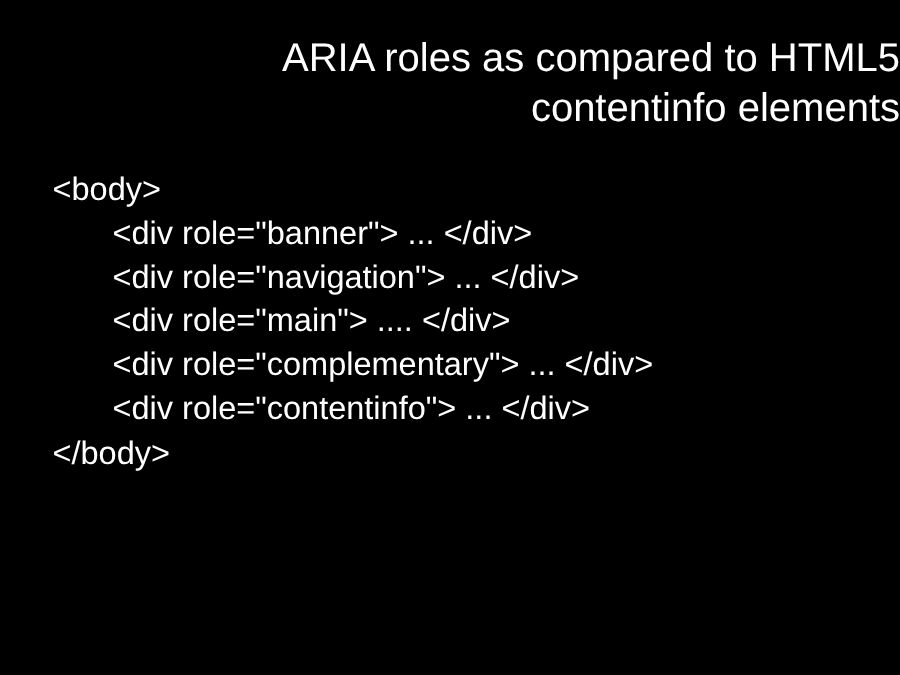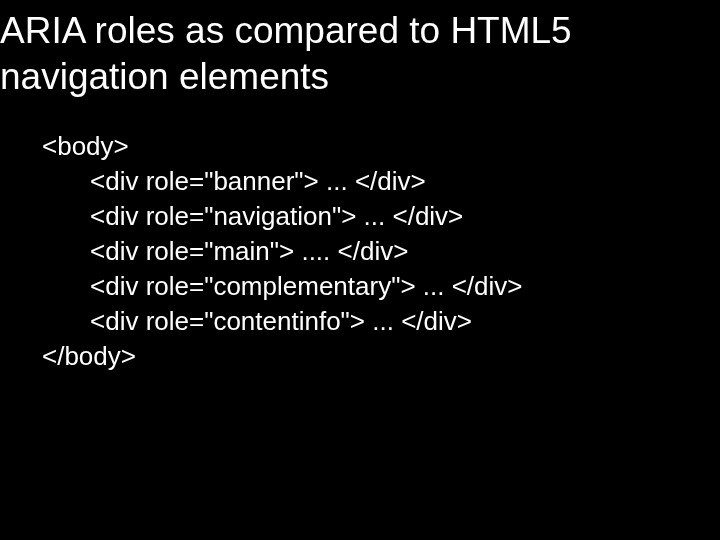--- a/index.html
+++ b/index.html
@@ -12,23 +12,23 @@
     overflow: hidden;
   }
   .slide {
     width: 720px;
     height: 540px;
     position: relative;
     box-sizing: border-box;
   }
   .title {
     color: #fff;
-    font-size: 37px;
-    text-align: left;
-    padding-top: 8px;
+    font-size: 32px;
+    text-align: right;
+    padding-top: 26px;
     line-height: 1.25;
     font-weight: 400;
   }
   .code {
     color: #fff;
     font-size: 26px;
     line-height: 1.35;
     padding: 28px 0 0 42px;
     font-weight: 400;
     white-space: pre;
@@ -37,21 +37,21 @@
     display: inline-block;
     width: 48px;
   }
 </style>
 </head>
 <body>
 
 <div class="slide">
   <div class="title">
     <span>ARIA roles as compared to HTML5</span><br>
-    <span>navigation elements</span>
+    <span>contentinfo elements</span>
   </div>
   <div class="code"><span>&lt;body&gt;</span>
 <span class="indent"></span><span>&lt;div role="banner"&gt; ... &lt;/div&gt;</span>
 <span class="indent"></span><span>&lt;div role="navigation"&gt; ... &lt;/div&gt;</span>
 <span class="indent"></span><span>&lt;div role="main"&gt; .... &lt;/div&gt;</span>
 <span class="indent"></span><span>&lt;div role="complementary"&gt; ... &lt;/div&gt;</span>
 <span class="indent"></span><span>&lt;div role="contentinfo"&gt; ... &lt;/div&gt;</span>
 <span>&lt;/body&gt;</span></div>
 </div>
 

